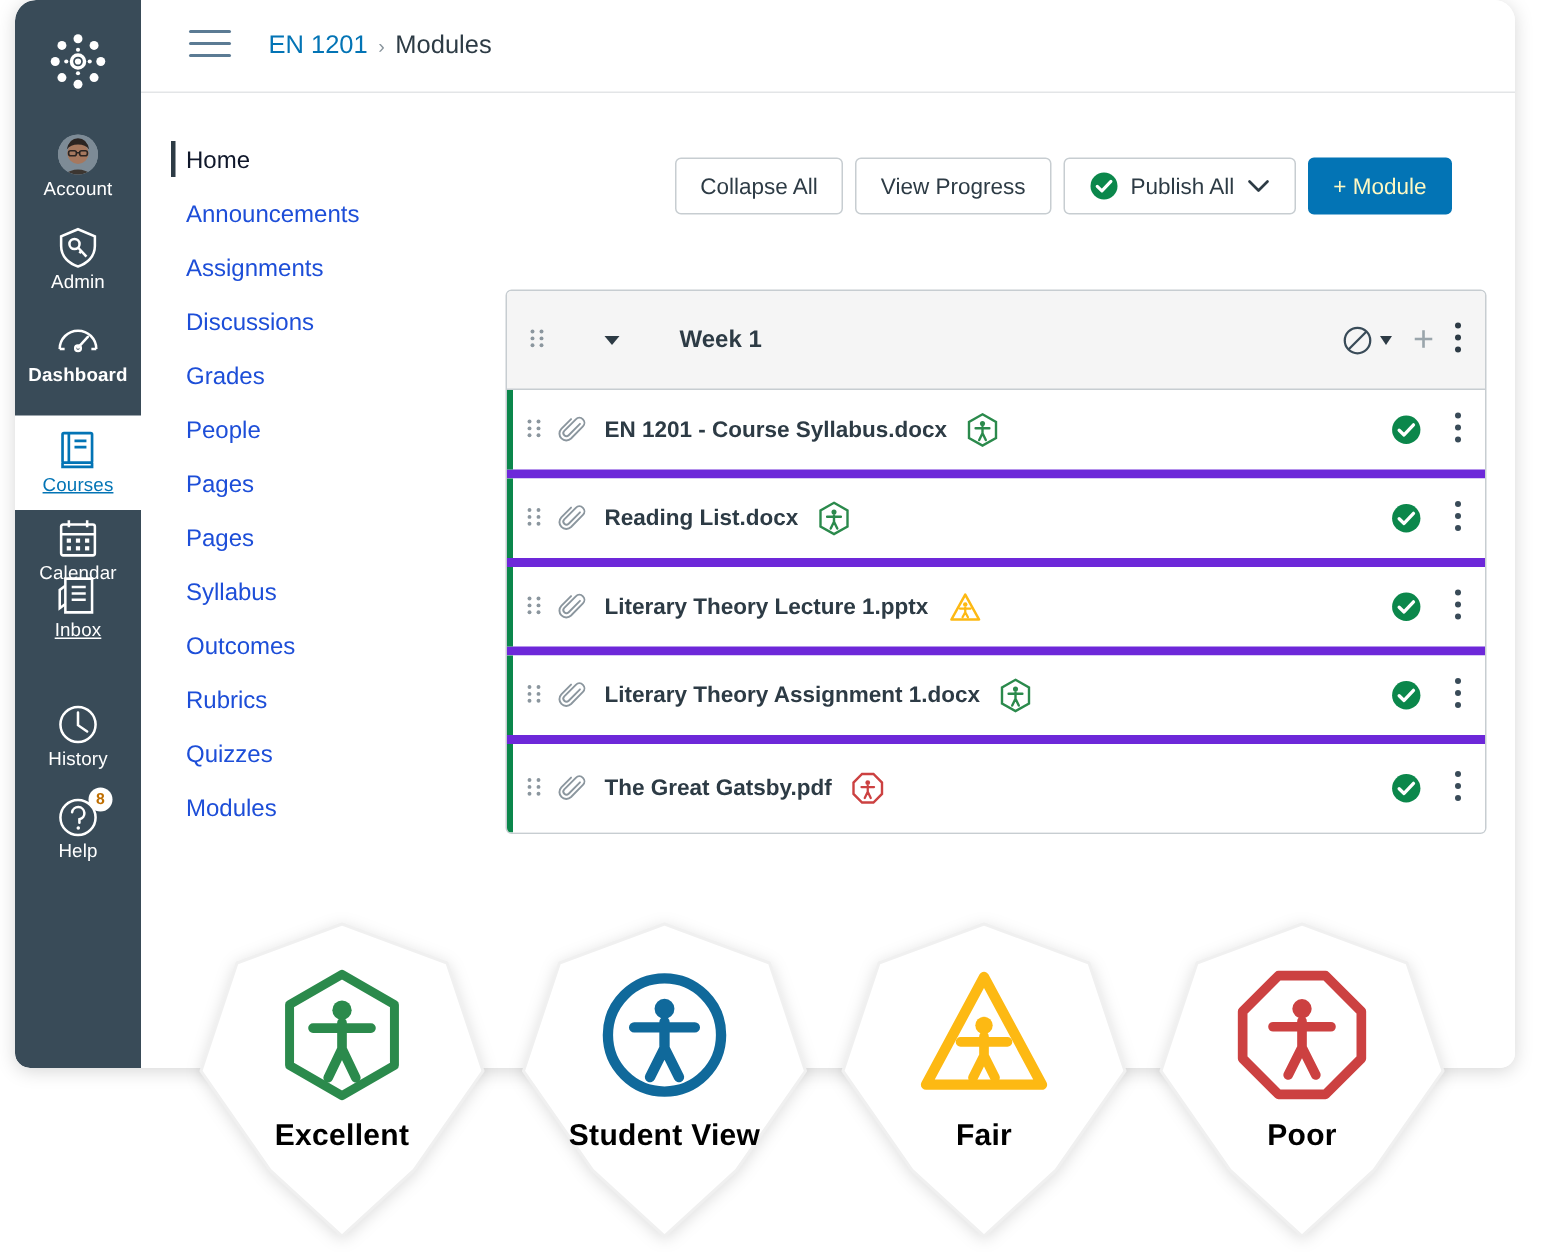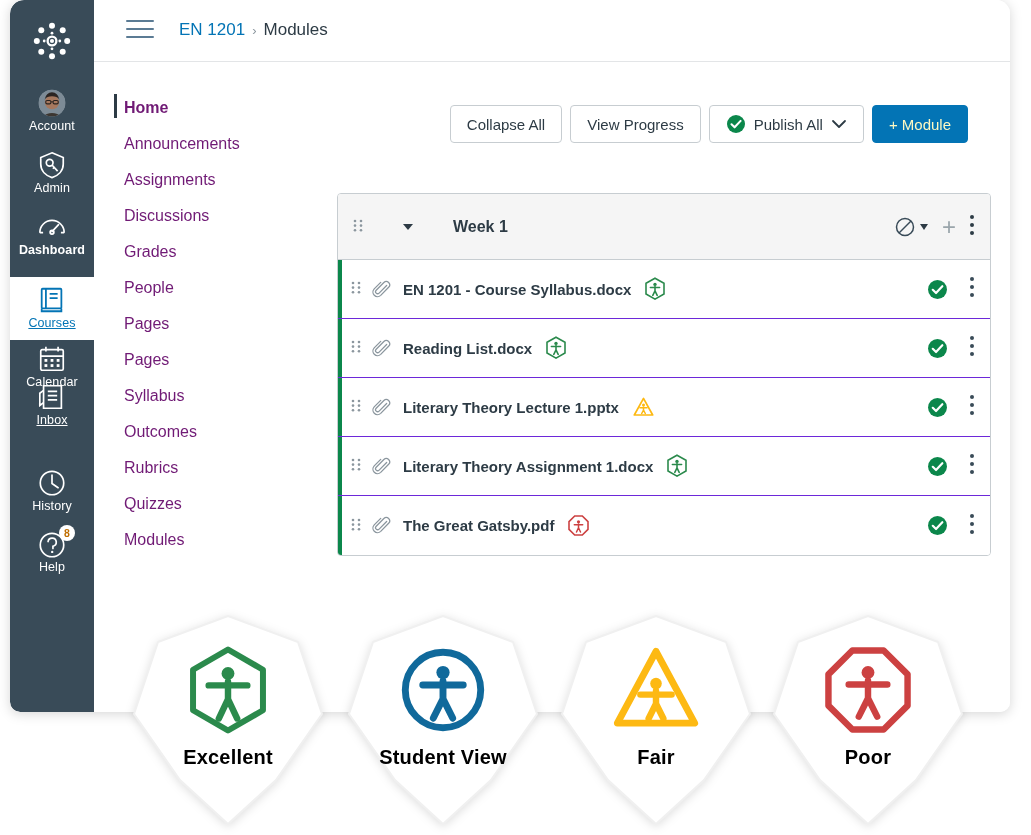--- a/index.html
+++ b/index.html
@@ -113,27 +113,27 @@
   #course-nav {
     position: absolute; left: 20px; top: 90px;
     width: 212px;
   }
   .cnav-item {
     position: relative;
     display: block;
     font-size: 16px;
     line-height: 20px;
     padding: 8px 0 8px 10px;
-    color: #701a75;
+    color: #1d4ed8;
     text-decoration: none;
     cursor: pointer;
   }
   .cnav-item.active {
-    color: #701a75;
-    font-weight: bold;
+    color: #0f172a;
+    font-weight: normal;
   }
   .cnav-item.active::before {
     content: "";
     position: absolute;
     left: 0; top: 4px;
     width: 3px; height: 24px;
     background: #2D3B45;
   }
 
   
@@ -216,21 +216,21 @@
     display: block; width: 4px; height: 4px;
     border-radius: 50%; background: #2D3B45;
     margin-bottom: 4px;
   }
   .kebab.light i { background: #394B58; }
 
   .mod-row {
     position: relative;
     height: 59px;
     display: flex; align-items: center;
-    border-bottom: 1px solid #6d28d9;
+    border-bottom: 6px solid #6d28d9;
     background: #ffffff;
   }
   .mod-row:last-child { border-bottom: none; }
   .mod-row::before {
     content: "";
     position: absolute; left: 0; top: 0; bottom: 0;
     width: 4px; background: #0B874B;
   }
   .mod-row .drag-dots { margin-left: 13px; }
   .paperclip { margin-left: 11px; flex: none; }

